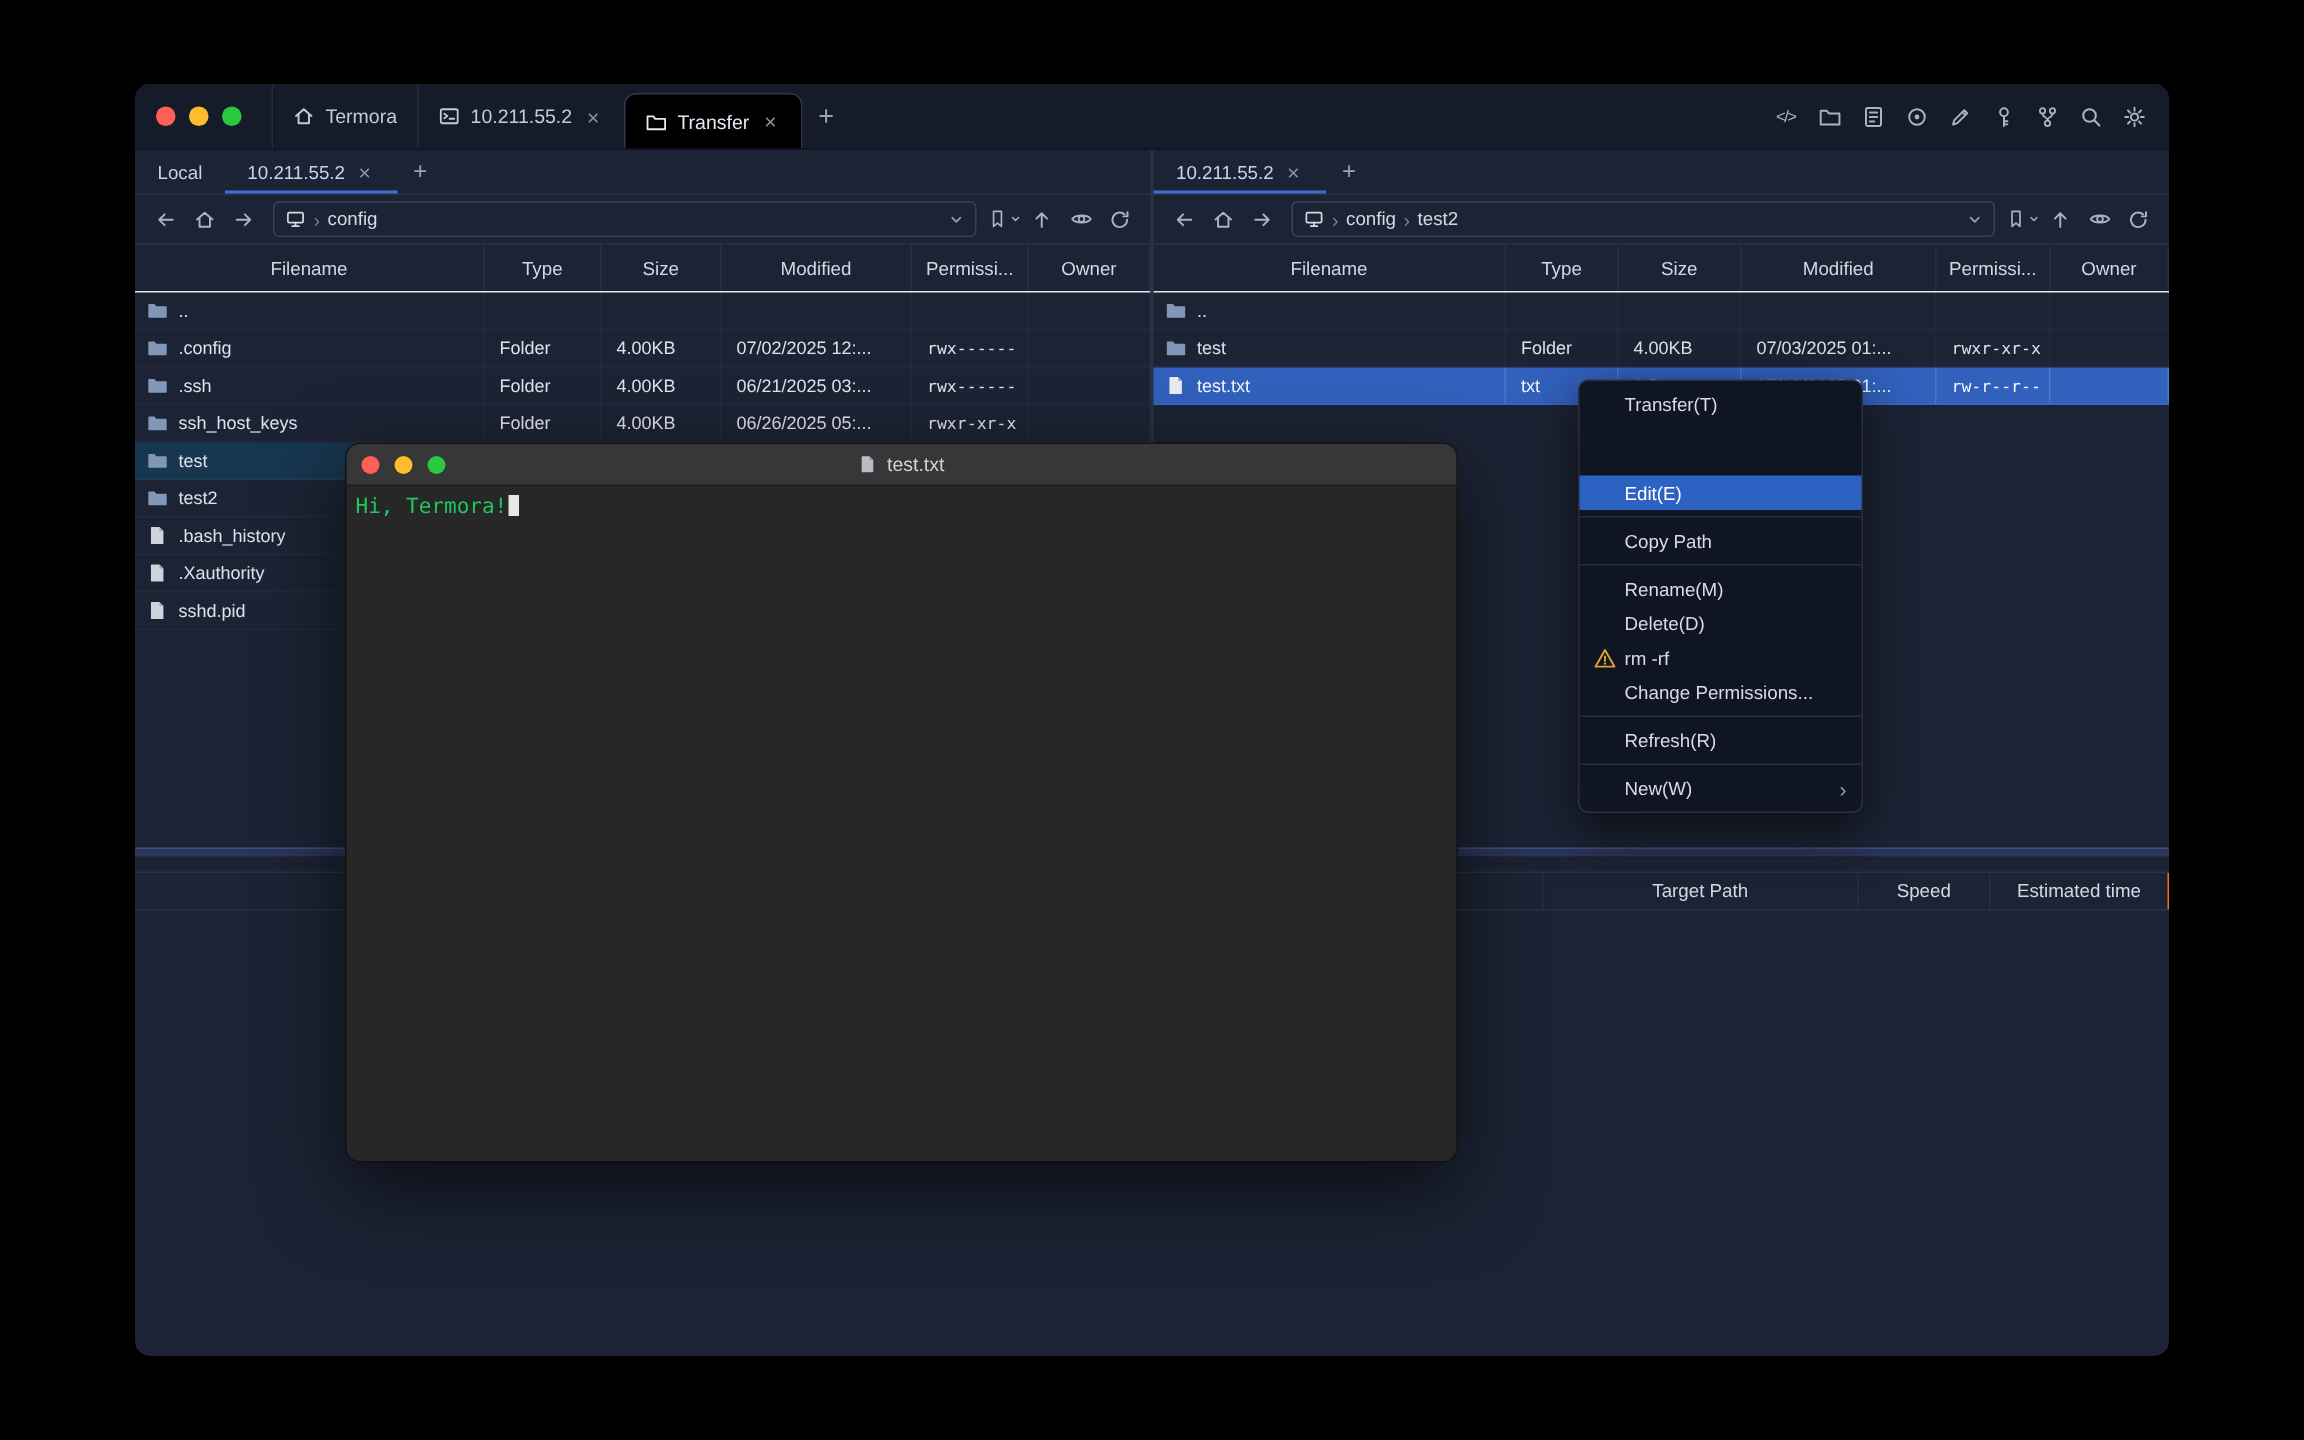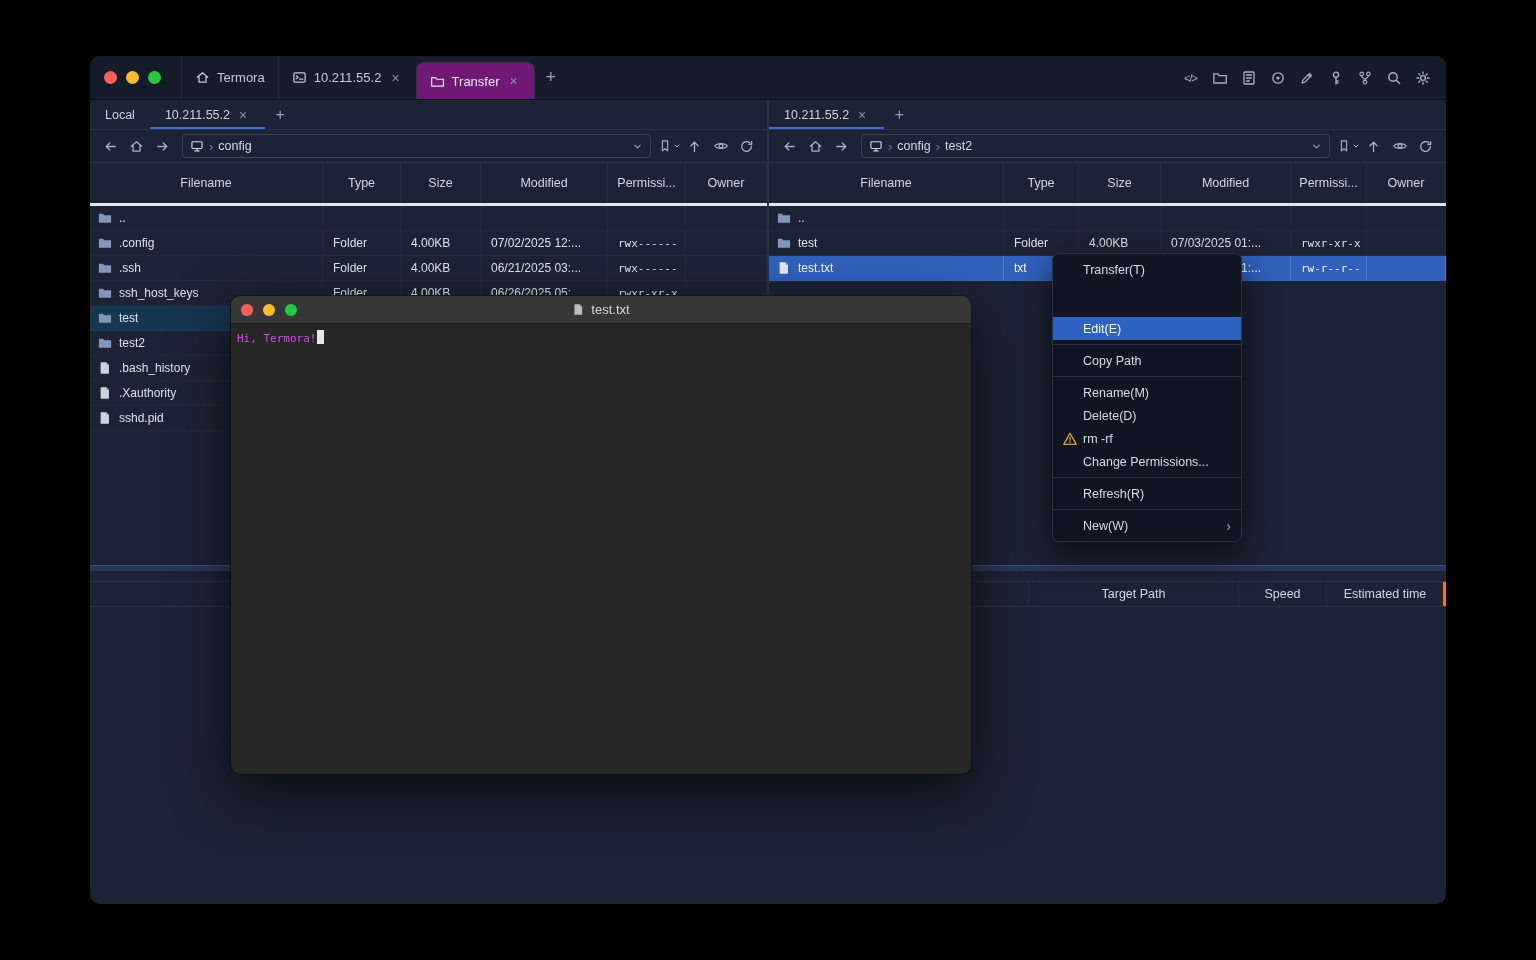--- a/index.html
+++ b/index.html
@@ -13,21 +13,21 @@
 
   
   .titlebar { height:44px; background:#151b28; display:flex; align-items:stretch;
     border-bottom:1px solid #0d1220; flex:0 0 auto; }
   .traffic { display:flex; gap:9px; align-items:center; padding:0 20px 0 14px; }
   .dot { width:13px; height:13px; border-radius:50%; }
   .dot.red{background:#ff5f57}.dot.yellow{background:#febc2e}.dot.green{background:#28c840}
   .tb-tabs { display:flex; align-items:stretch; }
   .tb-tab { display:flex; align-items:center; gap:7px; padding:0 13px;
     border-left:1px solid #222a3c; color:#c4cbd8; font-size:13px; }
-  .tb-tab.active { align-self:flex-end; height:37px; background:#701a75;
+  .tb-tab.active { align-self:flex-end; height:37px; background:#000000;
     border:1px solid #2e374d; border-bottom:none; border-radius:8px 8px 0 0; color:#e4e9f2;margin-top:40px; }
   .xbtn { color:#8b94a7; font-size:14px; line-height:1; padding:2px 3px; }
   .plusbtn { width:32px; display:flex; align-items:center; justify-content:center;
     color:#9aa3b5; font-size:18px; }
   .tb-actions { margin-left:auto; display:flex; align-items:center; gap:2px; padding-right:10px; color:#a9b2c4; }
   .tbi { width:27px; height:27px; display:flex; align-items:center; justify-content:center; border-radius:4px; }
 
   
   .main { display:flex; height:465px; flex:0 0 auto; }
   .panel { width:677px; display:flex; flex-direction:column; min-width:0; }
@@ -41,21 +41,21 @@
   .nav-btn { width:25px; height:24px; display:flex; align-items:center; justify-content:center; border-radius:4px; }
   .path-box { flex:1; height:24px; margin:0 6px; border:1px solid #3a4356; border-radius:4px;
     display:flex; align-items:center; padding:0 7px; gap:5px; color:#d4d9e3; font-size:12.5px; min-width:0; }
   .path-sep { color:#79829a; font-size:13px; }
   .path-chevron { margin-left:auto; color:#9aa3b5; }
   .bm-group { display:flex; align-items:center; gap:1px; }
 
   .grid { display:grid; align-items:center; }
   .lgrid { grid-template-columns:233px 78px 80px 127px 78px 1fr; }
   .rgrid { grid-template-columns:235px 75px 82px 130px 76px 1fr; }
-  .thead { height:44px; border-top:1px solid #2a3245; border-bottom:3px solid #e5e5e5;
+  .thead { height:33px; border-top:1px solid #2a3245; border-bottom:1px solid #e5e5e5;
     color:#d2d7e1; font-size:12.5px; flex:0 0 auto; }
   .thead > div { height:100%; display:flex; align-items:center; justify-content:center;
     border-right:1px solid #262e40; overflow:hidden; white-space:nowrap; }
   .trow { height:25px; font-size:12px; border-bottom:1px solid rgba(255,255,255,0.035); }
   .cell { height:100%; display:flex; align-items:center; padding:0 10px; white-space:nowrap;
     overflow:hidden; border-right:1px solid rgba(255,255,255,0.03); }
   .cell.name { padding:0 8px; gap:7px; }
   .cell.perm { font-family:"DejaVu Sans Mono", monospace; font-size:11px; }
   .trow.sel-muted { background:#173650; }
   .trow.sel { background:#3161bd; color:#f4f7fb; }
@@ -82,21 +82,21 @@
   
   .editor { position:absolute; left:141px; top:240px; width:740px; height:478px; background:#272727;
     border-radius:9px; overflow:hidden; z-index:40; display:flex; flex-direction:column;
     box-shadow:0 18px 55px rgba(0,0,0,.65), 0 0 0 1px #181818; }
   .editor-titlebar { height:28px; background:#373737; border-bottom:1px solid #1d1d1d;
     display:flex; align-items:center; position:relative; flex:0 0 auto; }
   .editor-traffic { position:absolute; left:10px; display:flex; gap:10px; }
   .editor-traffic .dot { width:12px; height:12px; }
   .editor-title { margin:0 auto; display:flex; align-items:center; gap:6px; color:#d2d4d8; font-size:13px; }
   .editor-content { flex:1; padding:6px 6px; font-family:"DejaVu Sans Mono", monospace;
-    font-size:11px; color:#d946ef; }
+    font-size:14px; color:#22c55e; }
   .cursor { display:inline-block; width:7px; height:14px; background:#e9e7e2; vertical-align:-2px; margin-left:1px; }
 </style>
 </head>
 <body>
 
 <div class="window">
 
   <div class="titlebar">
     <div class="traffic">
       <span class="dot red"></span>
@@ -523,21 +523,21 @@
           <div class="cell perm">rw-r--r--</div>
           <div class="cell"></div>
       </div>
     </section>
   </div>
 
   <div class="splitter"></div>
   <div class="transfer-header">
     <div class="th-cell" style="left:938px; width:210px;">Target Path</div>
     <div class="th-cell" style="left:1148px; width:88px;">Speed</div>
-    <div class="th-cell" style="left:1236px; width:120px; border-right:3px solid #f97316;">Estimated time</div>
+    <div class="th-cell" style="left:1236px; width:120px; border-right:1px solid #f97316;">Estimated time</div>
   </div>
   <div class="transfer-body"></div>
 
   <div class="context-menu">
     <div class="menu-item">Transfer(T)</div>
     <div class="menu-item hl">Edit(E)</div>
     <div class="menu-sep"></div>
     <div class="menu-item">Copy Path</div>
     <div class="menu-sep"></div>
     <div class="menu-item">Rename(M)</div>

